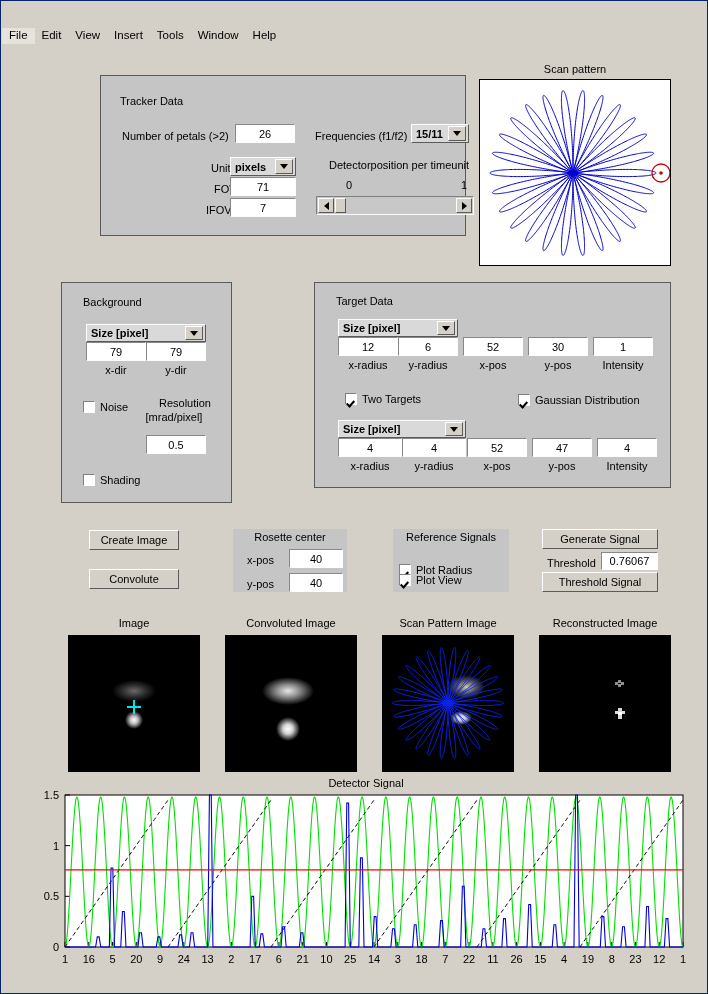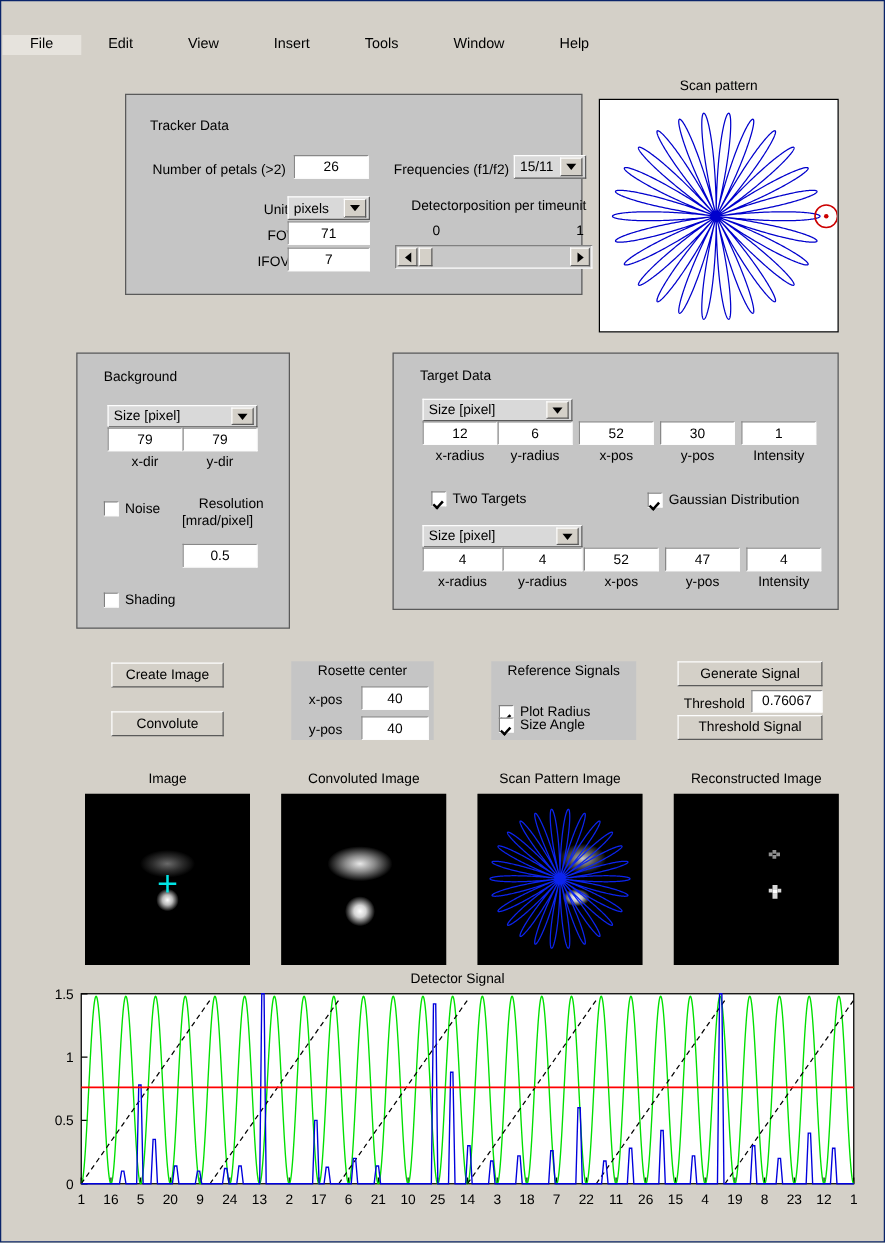--- a/index.html
+++ b/index.html
@@ -43,21 +43,21 @@
     font-size:11px;line-height:1;color:#000;font-family:"Liberation Sans",sans-serif;}
   .min-g{width:8px;height:2px;background:#000;margin-top:5px;}
   .max-g{width:9px;height:8px;border:1px solid #000;border-top-width:2px;background:transparent;}
   .close-g{color:#fff;font-weight:bold;font-size:13px;text-shadow:0 1px 0 rgba(0,0,0,.35);}
   
   .menubar{
     position:absolute;left:1px;top:25px;width:704px;height:21px;
     background:#d4d0c8;border-bottom:1px solid #d4d0c8;
     display:flex;align-items:center;box-sizing:border-box;
   }
-  .menu-item{font-size:11.5px;color:#000;padding:2px 22px;line-height:1;cursor:default;}
+  .menu-item{font-size:11.5px;color:#000;padding:2px 7px;line-height:1;cursor:default;}
   .menu-item.sel{background:#e6e3dd;}
   .strip{position:absolute;left:1px;top:46px;width:704px;height:8px;background:#d4d0c8;}
 
   
   .panel{
     position:absolute;background:#c5c5c5;border:1px solid #5a5a5a;
     box-sizing:border-box;
   }
   .panel-title{
     position:absolute;font-size:11px;color:#000;white-space:nowrap;
@@ -67,21 +67,21 @@
   .edit{
     position:absolute;background:#fff;box-sizing:border-box;
     border-top:1px solid #888;border-left:1px solid #888;
     border-right:1px solid #fdfdfd;border-bottom:1px solid #fdfdfd;
     font-size:11px;color:#000;display:flex;align-items:center;justify-content:center;
   }
   .popup{
     position:absolute;box-sizing:border-box;background:#d9d9d9;
     border-top:1px solid #fdfdfd;border-left:1px solid #fdfdfd;
     border-right:1px solid #5a5a5a;border-bottom:1px solid #5a5a5a;
-    font-size:11px;color:#000;display:flex;align-items:center;
+    font-size:11px;color:#000;display:flex;align-items:center;font-weight:bold;
   }
   .popup .ptext{padding-left:4px;flex:1;white-space:nowrap;overflow:hidden;}
   .popup .parrow{
     width:16px;height:calc(100% - 4px);margin:2px 2px 2px 0;background:#d4d0c8;
     border-top:1px solid #fdfdfd;border-left:1px solid #fdfdfd;
     border-right:1px solid #5a5a5a;border-bottom:1px solid #5a5a5a;
     display:flex;align-items:center;justify-content:center;flex:none;
   }
   .caret{width:0;height:0;border-left:4px solid transparent;border-right:4px solid transparent;border-top:5px solid #000;}
   .btn{
@@ -286,21 +286,21 @@
   </div>
 
   <div class="panel" style="left:392px;top:528px;width:116px;height:63px;border:none;background:#c5c5c5;">
     <div class="lbl c" style="left:0;top:3px;width:116px;">Reference Signals</div>
     <div class="chk on" style="left:6px;top:23px;margin-top:12px;">
       <span class="box"></span>
       <span>Plot Radius</span>
     </div>
     <div class="chk on" style="left:6px;top:45px;">
       <span class="box"></span>
-      <span>Size Angle</span>
+      <span>Plot View</span>
     </div>
   </div>
 
   <div class="btn" style="left:541px;top:528px;width:116px;height:20px;">Generate Signal</div>
   <div class="lbl" style="left:546px;top:557px;">Threshold</div>
   <div class="edit" style="left:600px;top:551px;width:57px;height:18px;">0.76067</div>
   <div class="btn" style="left:541px;top:571px;width:116px;height:20px;">Threshold Signal</div>
 
   <div class="axtitle" style="left:67px;top:616px;width:132px;">Image</div>
   <div class="imgbox" style="left:67px;top:634px;width:132px;height:137px;">

